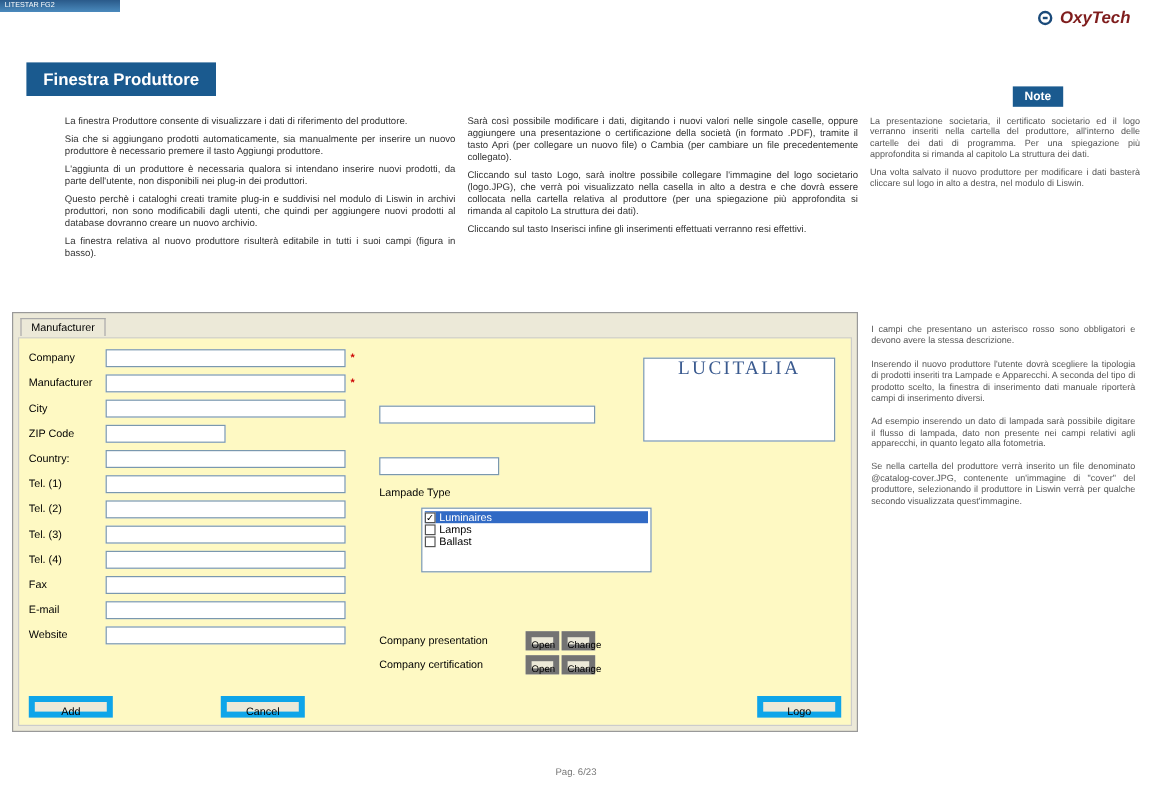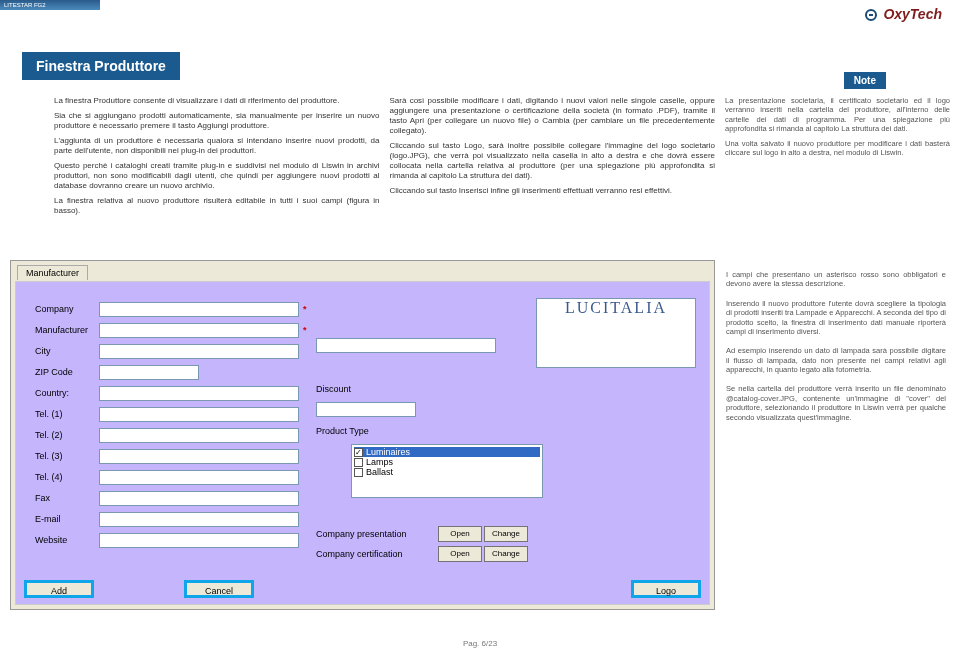--- a/index.html
+++ b/index.html
@@ -92,22 +92,22 @@
     background: #ece9d8;
     border: 1px solid #aaa;
     border-bottom: none;
     padding: 2px 8px;
     font-size: 9px;
   }
   .dialog-body {
     position: absolute;
     top: 20px; left: 4px; right: 4px; bottom: 4px;
     border: 1px solid #ccc;
-    background: #c4b5fd;
-    padding: 19px;
+    background: #fef9c3;
+    padding: 8px;
   }
   .field-row { display: flex; align-items: center; margin-bottom: 5px; height: 16px; }
   .field-label { width: 64px; font-size: 9px; }
   .field-input {
     width: 200px; height: 15px;
     background: #fff; border: 1px solid #7a98af;
     font-size: 9px; padding: 0 2px;
   }
   .field-input.short { width: 100px; }
   .asterisk { color: #c00; margin-left: 4px; font-weight: bold; }
@@ -136,33 +136,33 @@
     color: #3a5a8f;
   }
   .file-rows {
     position: absolute;
     left: 300px; bottom: 38px;
     font-size: 9px;
   }
   .file-rows .frow { display: flex; align-items: center; margin-bottom: 4px; gap: 2px;}
   .file-rows .flabel { width: 120px; }
   .smallbtn {
-    width: 44px; height: 16px;
-    background: #ece9d8; border: 1px solid #737373;
+    width: 28px; height: 16px;
+    background: #ece9d8; border: 5px solid #737373;
     font-size: 8px; text-align: center; line-height: 14px;
     cursor: pointer;
   }
   .bottom-bar {
     position: absolute;
     bottom: 6px; left: 8px; right: 8px;
     display: flex; gap: 90px;
   }
   .bigbtn {
     width: 70px; height: 18px;
-    background: #ece9d8; border: 3px solid #0ea5e9;
+    background: #ece9d8; border: 5px solid #0ea5e9;
     font-size: 9px; text-align: center; line-height: 16px;
     cursor: pointer;
   }
   .right-notes {
     position: absolute;
     top: 270px; left: 726px; right: 14px;
     font-size: 7.5px; color: #555;
   }
   .right-notes p { margin-bottom: 10px; text-align: justify; line-height: 1.25;}
   .footer {
@@ -266,26 +266,23 @@
       <div class="field-row">
           <span class="field-label">Website</span>
           <input class="field-input" style="">
         </div>
     </div>
 
     <div class="right-panel">
       <div style="height:48px;"></div>
       <div class="right-input"></div>
       <div style="height:22px;"></div>
-      <div class="field-row">
-          <span class="field-label">Discount</span>
-        </div>
       <div class="right-input" style="width:100px"></div>
       <div class="field-row">
-          <span class="field-label" style="width:80px">Product Type</span>
+          <span class="field-label" style="width:80px">Lampade Type</span>
         </div>
       <div class="product-list">
         <div class="sel">
             <span class="chk on"></span>
             <span>Luminaires</span>
           </div>
         <div>
             <span class="chk"></span>
             <span>Lamps</span>
           </div>

